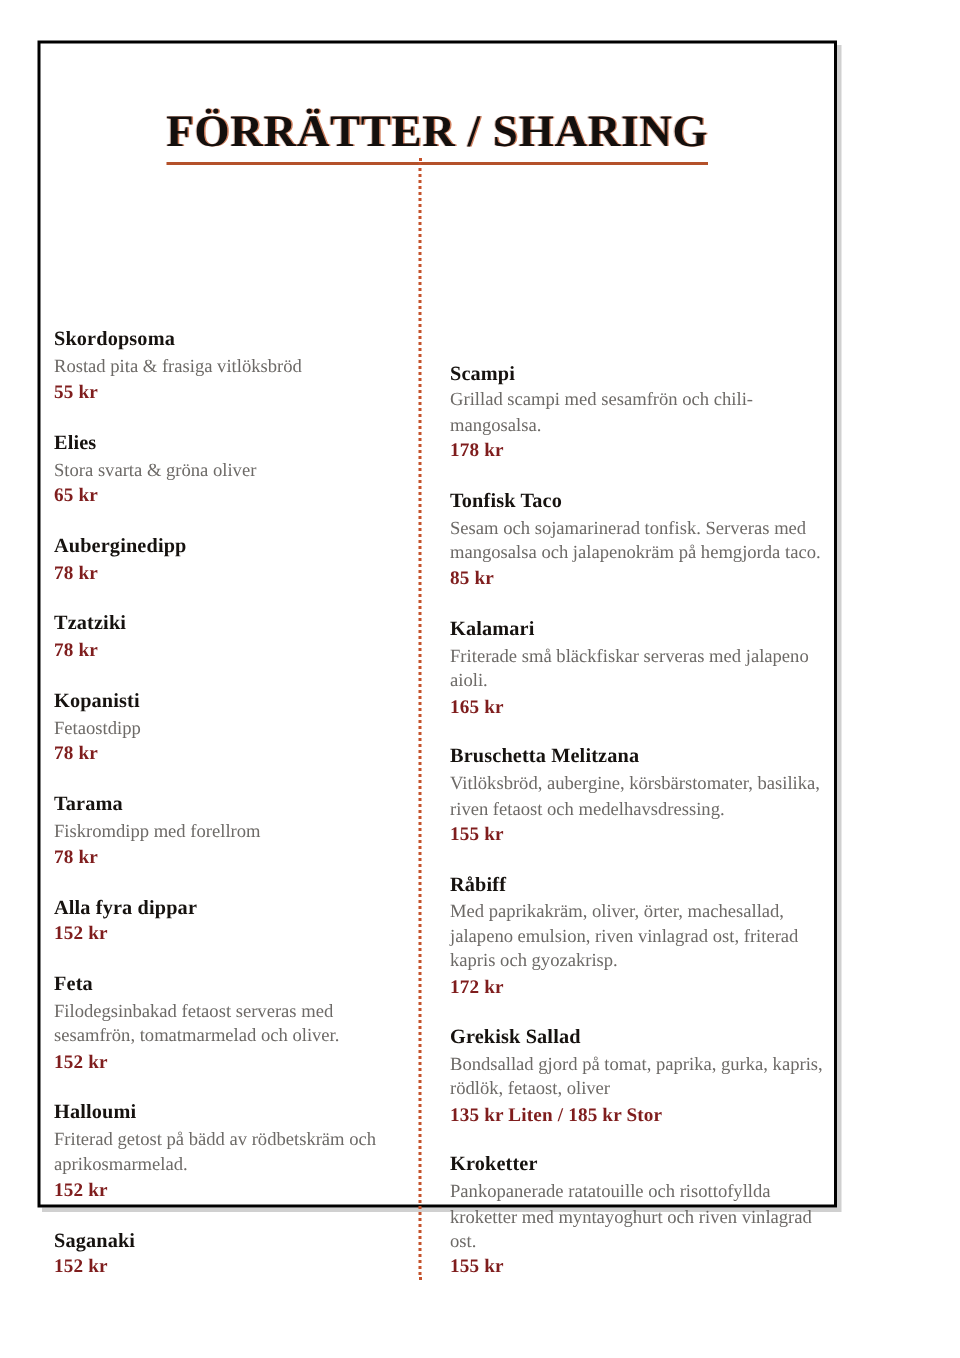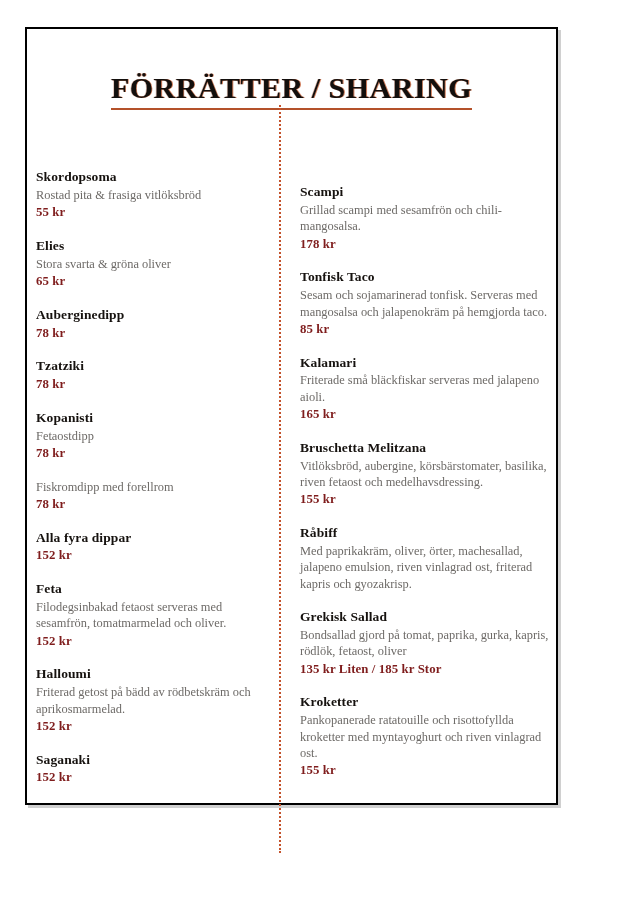--- a/index.html
+++ b/index.html
@@ -49,21 +49,21 @@
                 -0.7px 0 0 rgba(150,60,25,0.35);
   }
 
   
   .columns {
     position: absolute;
     left: 0;
     top: 73px;
     width: 100%;
     display: flex;
-    align-items: center;
+    align-items: flex-end;
   }
   .col {
     box-sizing: border-box;
   }
   .col-left {
     width: 253px;
     padding-left: 9px;
     padding-right: 4px;
   }
   .col-divider {
@@ -141,20 +141,21 @@
         <div class="item">
           <div class="item-name">Tzatziki</div>
           <div class="item-price">78 kr</div>
         </div>
         <div class="item">
           <div class="item-name">Kopanisti</div>
           <div class="item-desc">Fetaostdipp</div>
           <div class="item-price">78 kr</div>
         </div>
         <div class="item">
+          <div class="item-name">Tarama</div>
           <div class="item-desc">Fiskromdipp med forellrom</div>
           <div class="item-price">78 kr</div>
         </div>
         <div class="item">
           <div class="item-name">Alla fyra dippar</div>
           <div class="item-price">152 kr</div>
         </div>
         <div class="item">
           <div class="item-name">Feta</div>
           <div class="item-desc">Filodegsinbakad fetaost serveras med sesamfrön, tomatmarmelad och oliver.</div>
@@ -190,20 +191,21 @@
           <div class="item-price">165 kr</div>
         </div>
         <div class="item">
           <div class="item-name">Bruschetta Melitzana</div>
           <div class="item-desc">Vitlöksbröd, aubergine, körsbärstomater, basilika, riven fetaost och medelhavsdressing.</div>
           <div class="item-price">155 kr</div>
         </div>
         <div class="item">
           <div class="item-name">Råbiff</div>
           <div class="item-desc">Med paprikakräm, oliver, örter, machesallad, jalapeno emulsion, riven vinlagrad ost, friterad kapris och gyozakrisp.</div>
+          <div class="item-price">172 kr</div>
         </div>
         <div class="item">
           <div class="item-name">Grekisk Sallad</div>
           <div class="item-desc">Bondsallad gjord på tomat, paprika, gurka, kapris, rödlök, fetaost, oliver</div>
           <div class="item-price">135 kr Liten / 185 kr Stor</div>
         </div>
         <div class="item">
           <div class="item-name">Kroketter</div>
           <div class="item-desc">Pankopanerade ratatouille och risottofyllda kroketter med myntayoghurt och riven vinlagrad ost.</div>
           <div class="item-price">155 kr</div>

